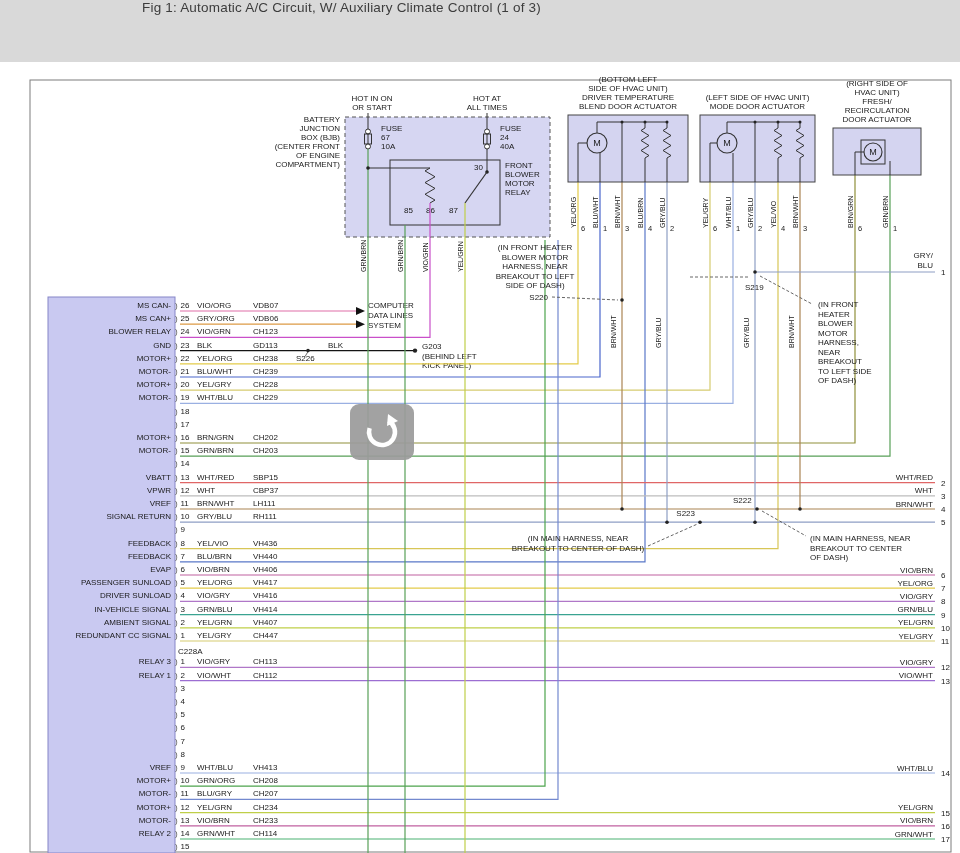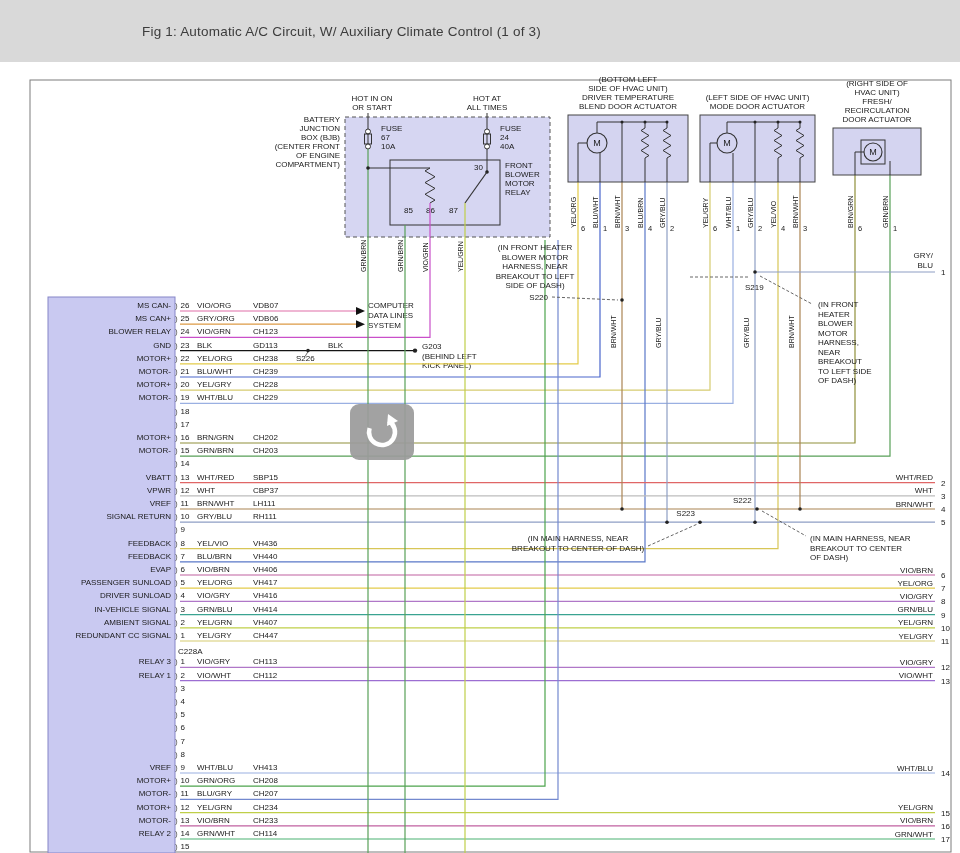--- a/index.html
+++ b/index.html
@@ -1,19 +1,19 @@
 <!DOCTYPE html>
 <html><head>
 <meta charset="utf-8">
 <style>
   html,body{margin:0;padding:0;}
   body{width:960px;height:853px;background:#ffffff;overflow:hidden;
        font-family:"Liberation Sans",sans-serif;position:relative;}
   .header{position:absolute;top:0;left:0;width:960px;height:62px;background:#d9d9d9;
-          display:flex;align-items:center;z-index:2;}
+          display:flex;align-items:flex-start;z-index:2;}
   .title{margin-left:142px;font-size:13.5px;color:#3c3c3c;letter-spacing:.2px;}
   #diagram-svg{position:absolute;top:0;left:0;z-index:1;
                font-family:"Liberation Sans",sans-serif;}
 </style>
 </head>
 <body>
 
 <svg id="diagram-svg" width="960" height="853" viewBox="0 0 960 853">
     <rect x="30" y="80" width="921" height="772" fill="#ffffff" stroke="#7d7d7d" stroke-width="1"></rect>
     <rect x="48" y="297" width="127" height="556" fill="#c9c9f1" stroke="#8585c8" stroke-width="1"></rect>

